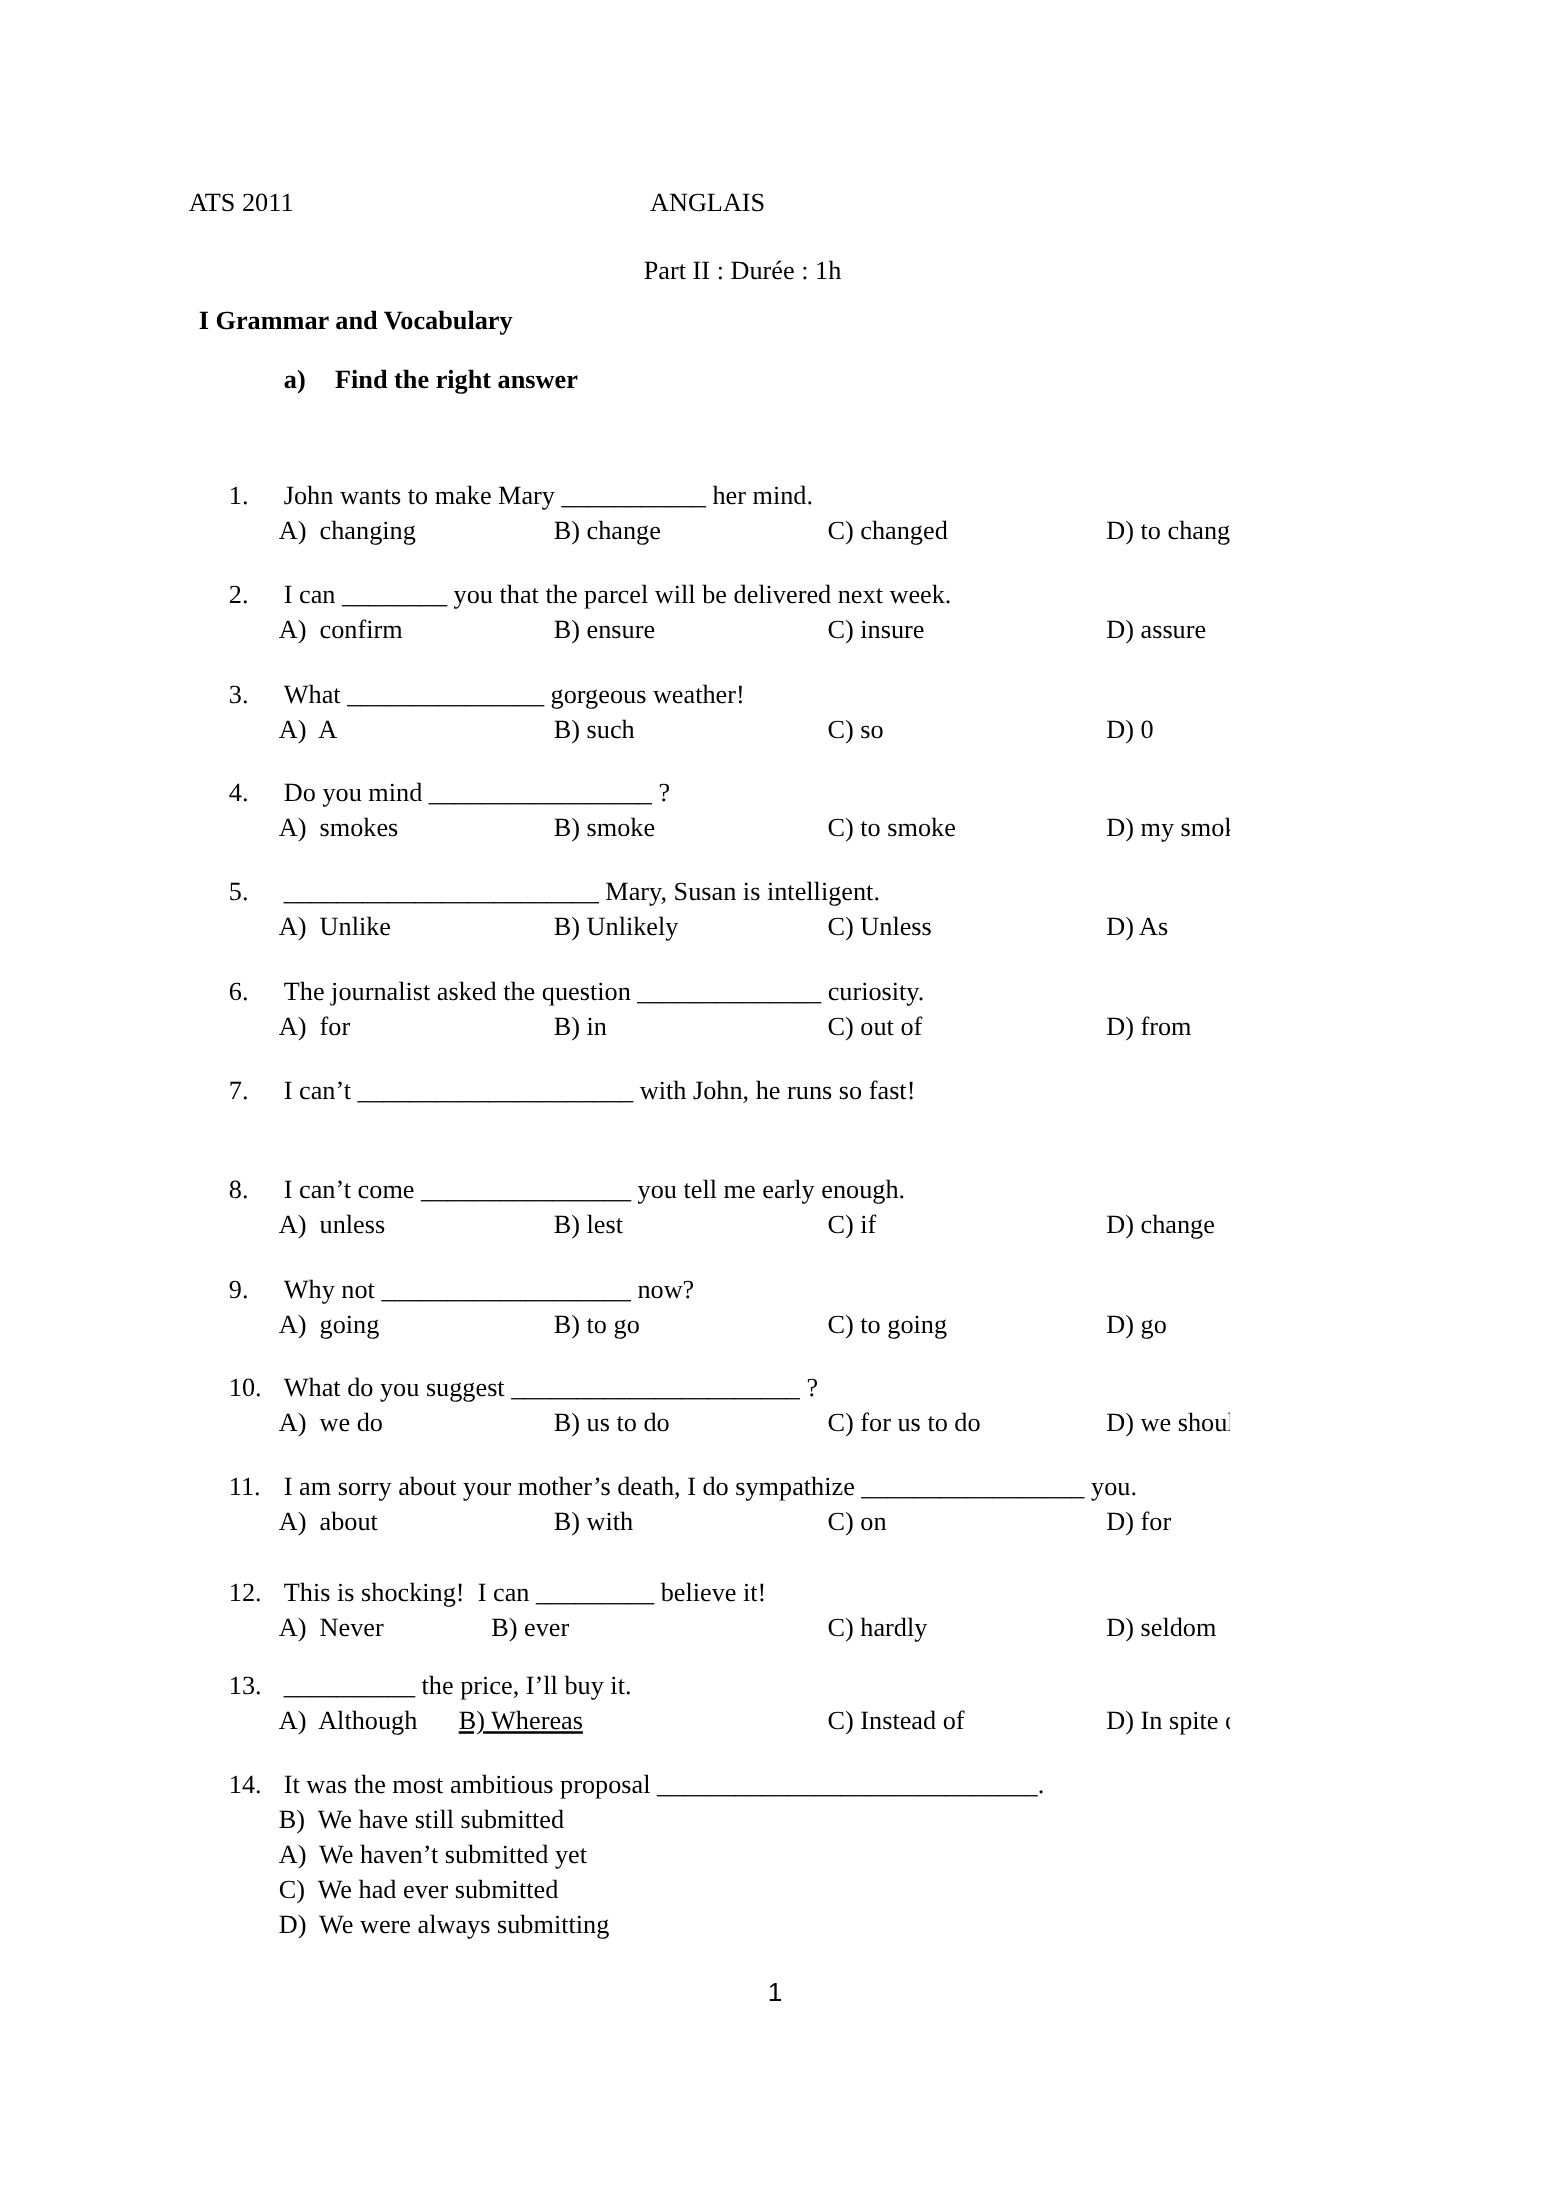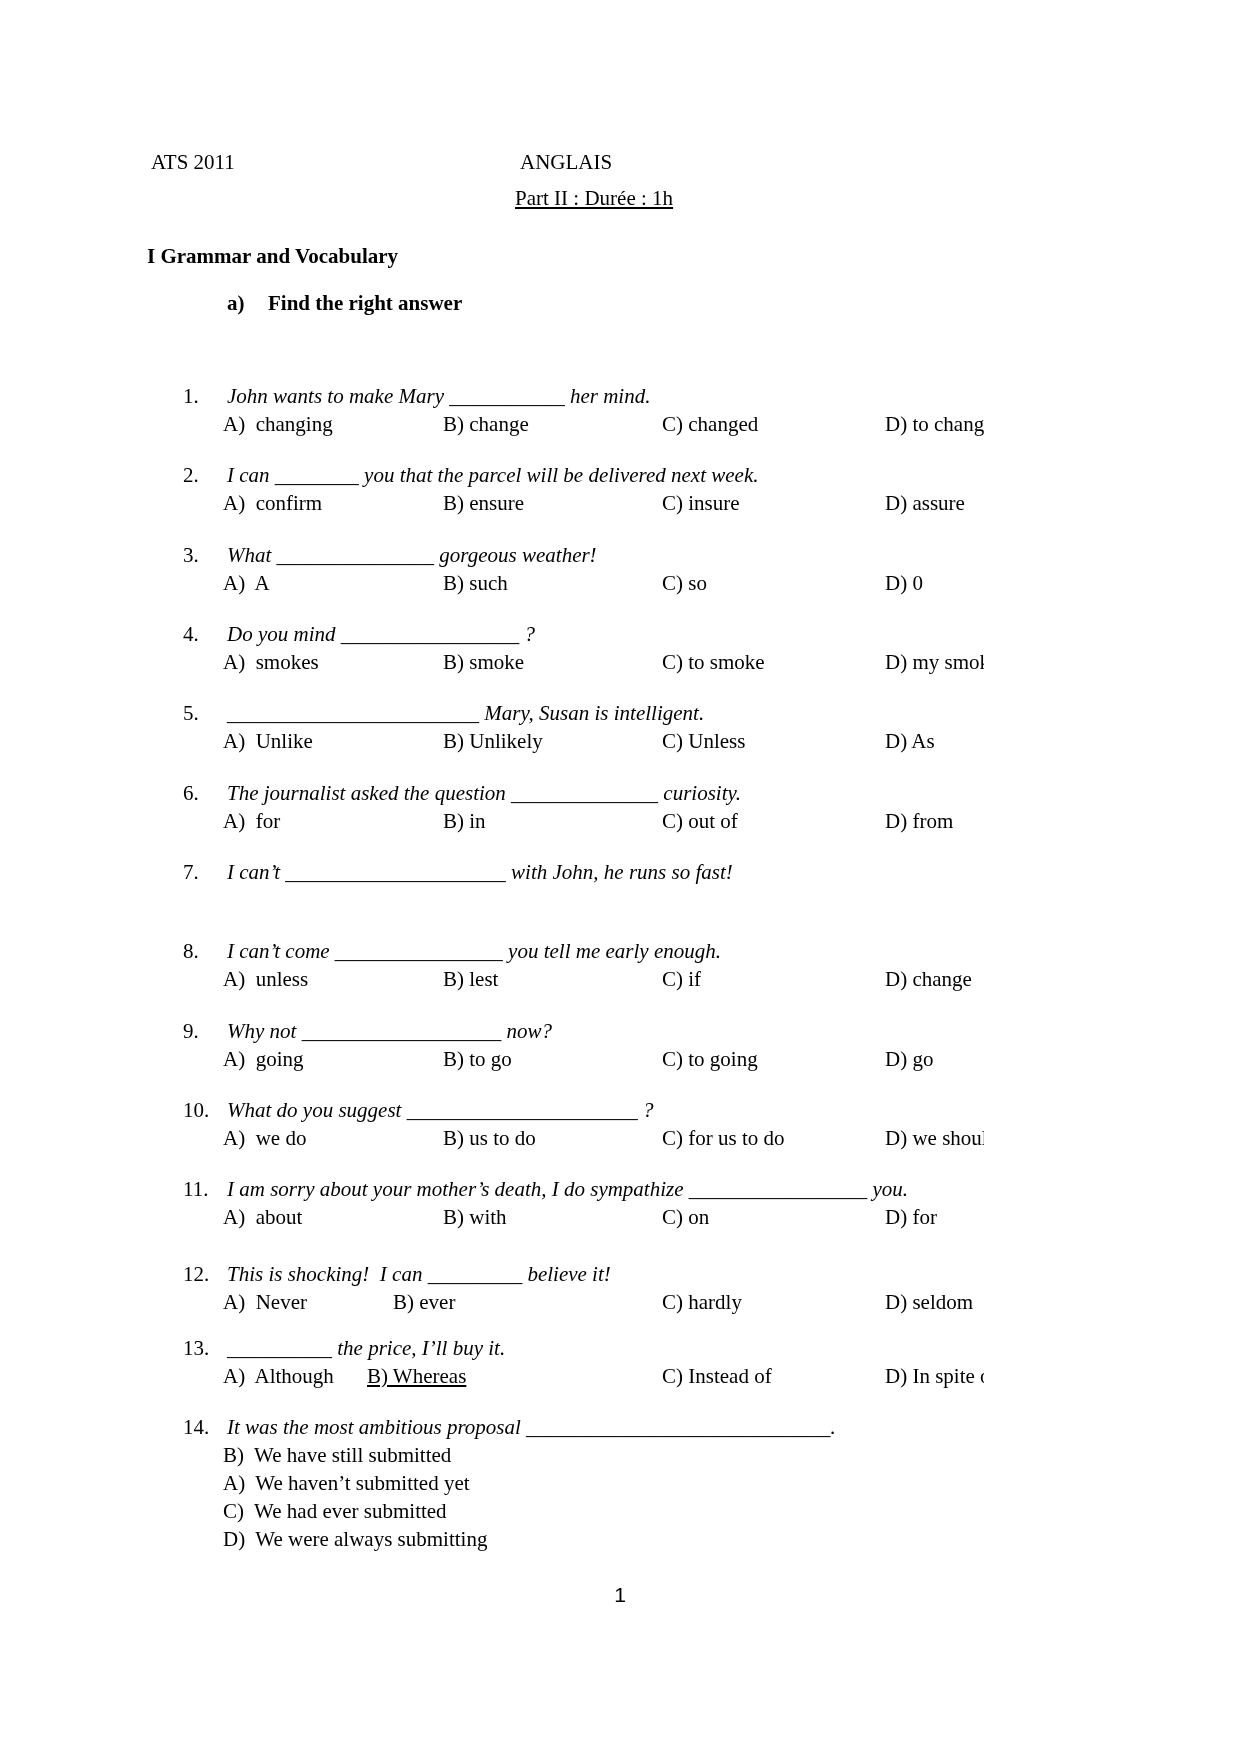--- a/index.html
+++ b/index.html
@@ -16,35 +16,35 @@
     font-size: 21px;
     color: #000000;
     overflow: hidden;
   }
   .abs { position: absolute; white-space: pre-wrap; }
   .bold { font-weight: bold; }
 
   
   .exam-code   { left: 151px; top: 150px; }
   .doc-title   { left: 520px; top: 150px; }
-  .doc-subtitle{ left: 515px; top: 186px; text-decoration: underline; }
-  .section-h   { left: 147px; top: 244px; }
+  .doc-subtitle{ left: 515px; top: 204px; }
+  .section-h   { left: 159px; top: 244px; }
   .subsection  { left: 227px; top: 291px; display: flex; }
   .subsection .sub-label { width: 41px; }
 
   
   .q {
     position: absolute;
     left: 183px;
     width: 1000px;
     line-height: 28px;
   }
   .qline { display: flex; }
   .qnum  { width: 44px; flex: 0 0 44px; white-space: pre-wrap; }
-  .qstem { white-space: pre-wrap; font-style: italic; }
+  .qstem { white-space: pre-wrap; }
   .opts  { display: flex; margin-left: 40px; align-items: flex-end; }
   .opt   { white-space: pre-wrap; }
   .oa { width: 220px; flex: 0 0 220px; }
   .ob { width: 219px; flex: 0 0 219px; }
   .oc { width: 223px; flex: 0 0 223px; }
   .od { flex: 1 1 auto; }
   
   .q12 .oa { width: 170px; flex: 0 0 170px; }
   .q12 .ob { width: 269px; flex: 0 0 269px; }
   .q13 .oa { width: 144px; flex: 0 0 144px; }

